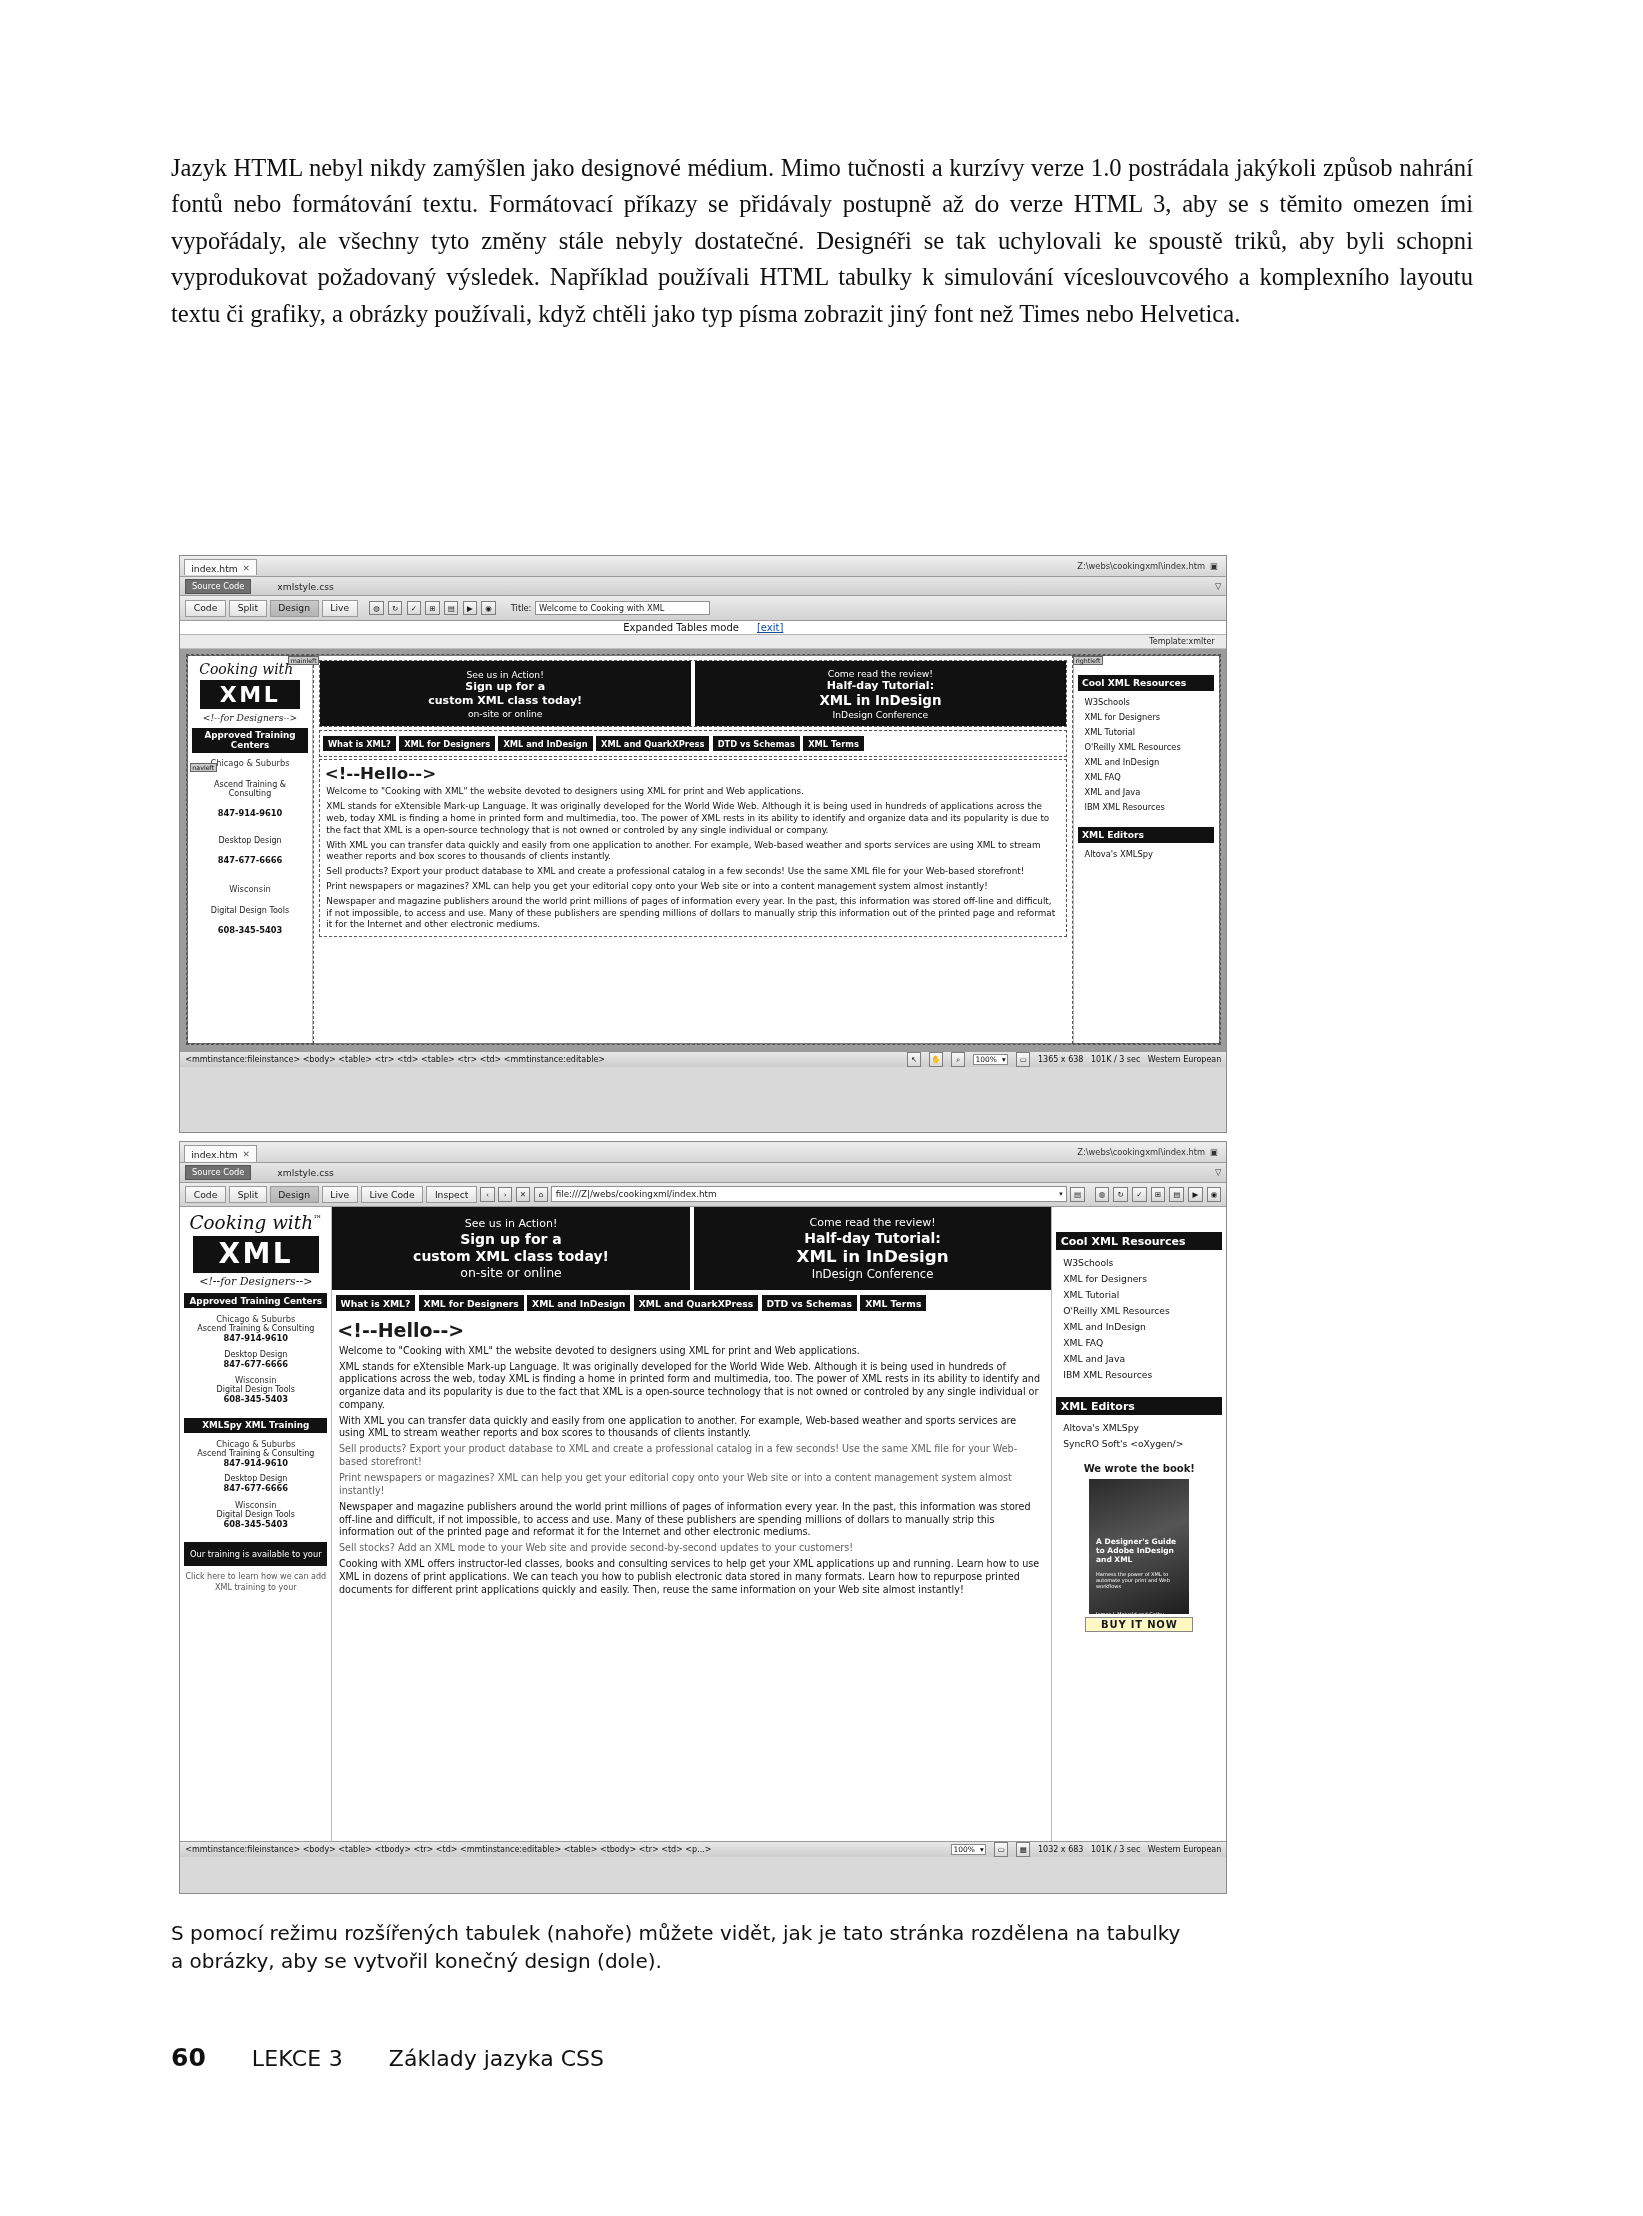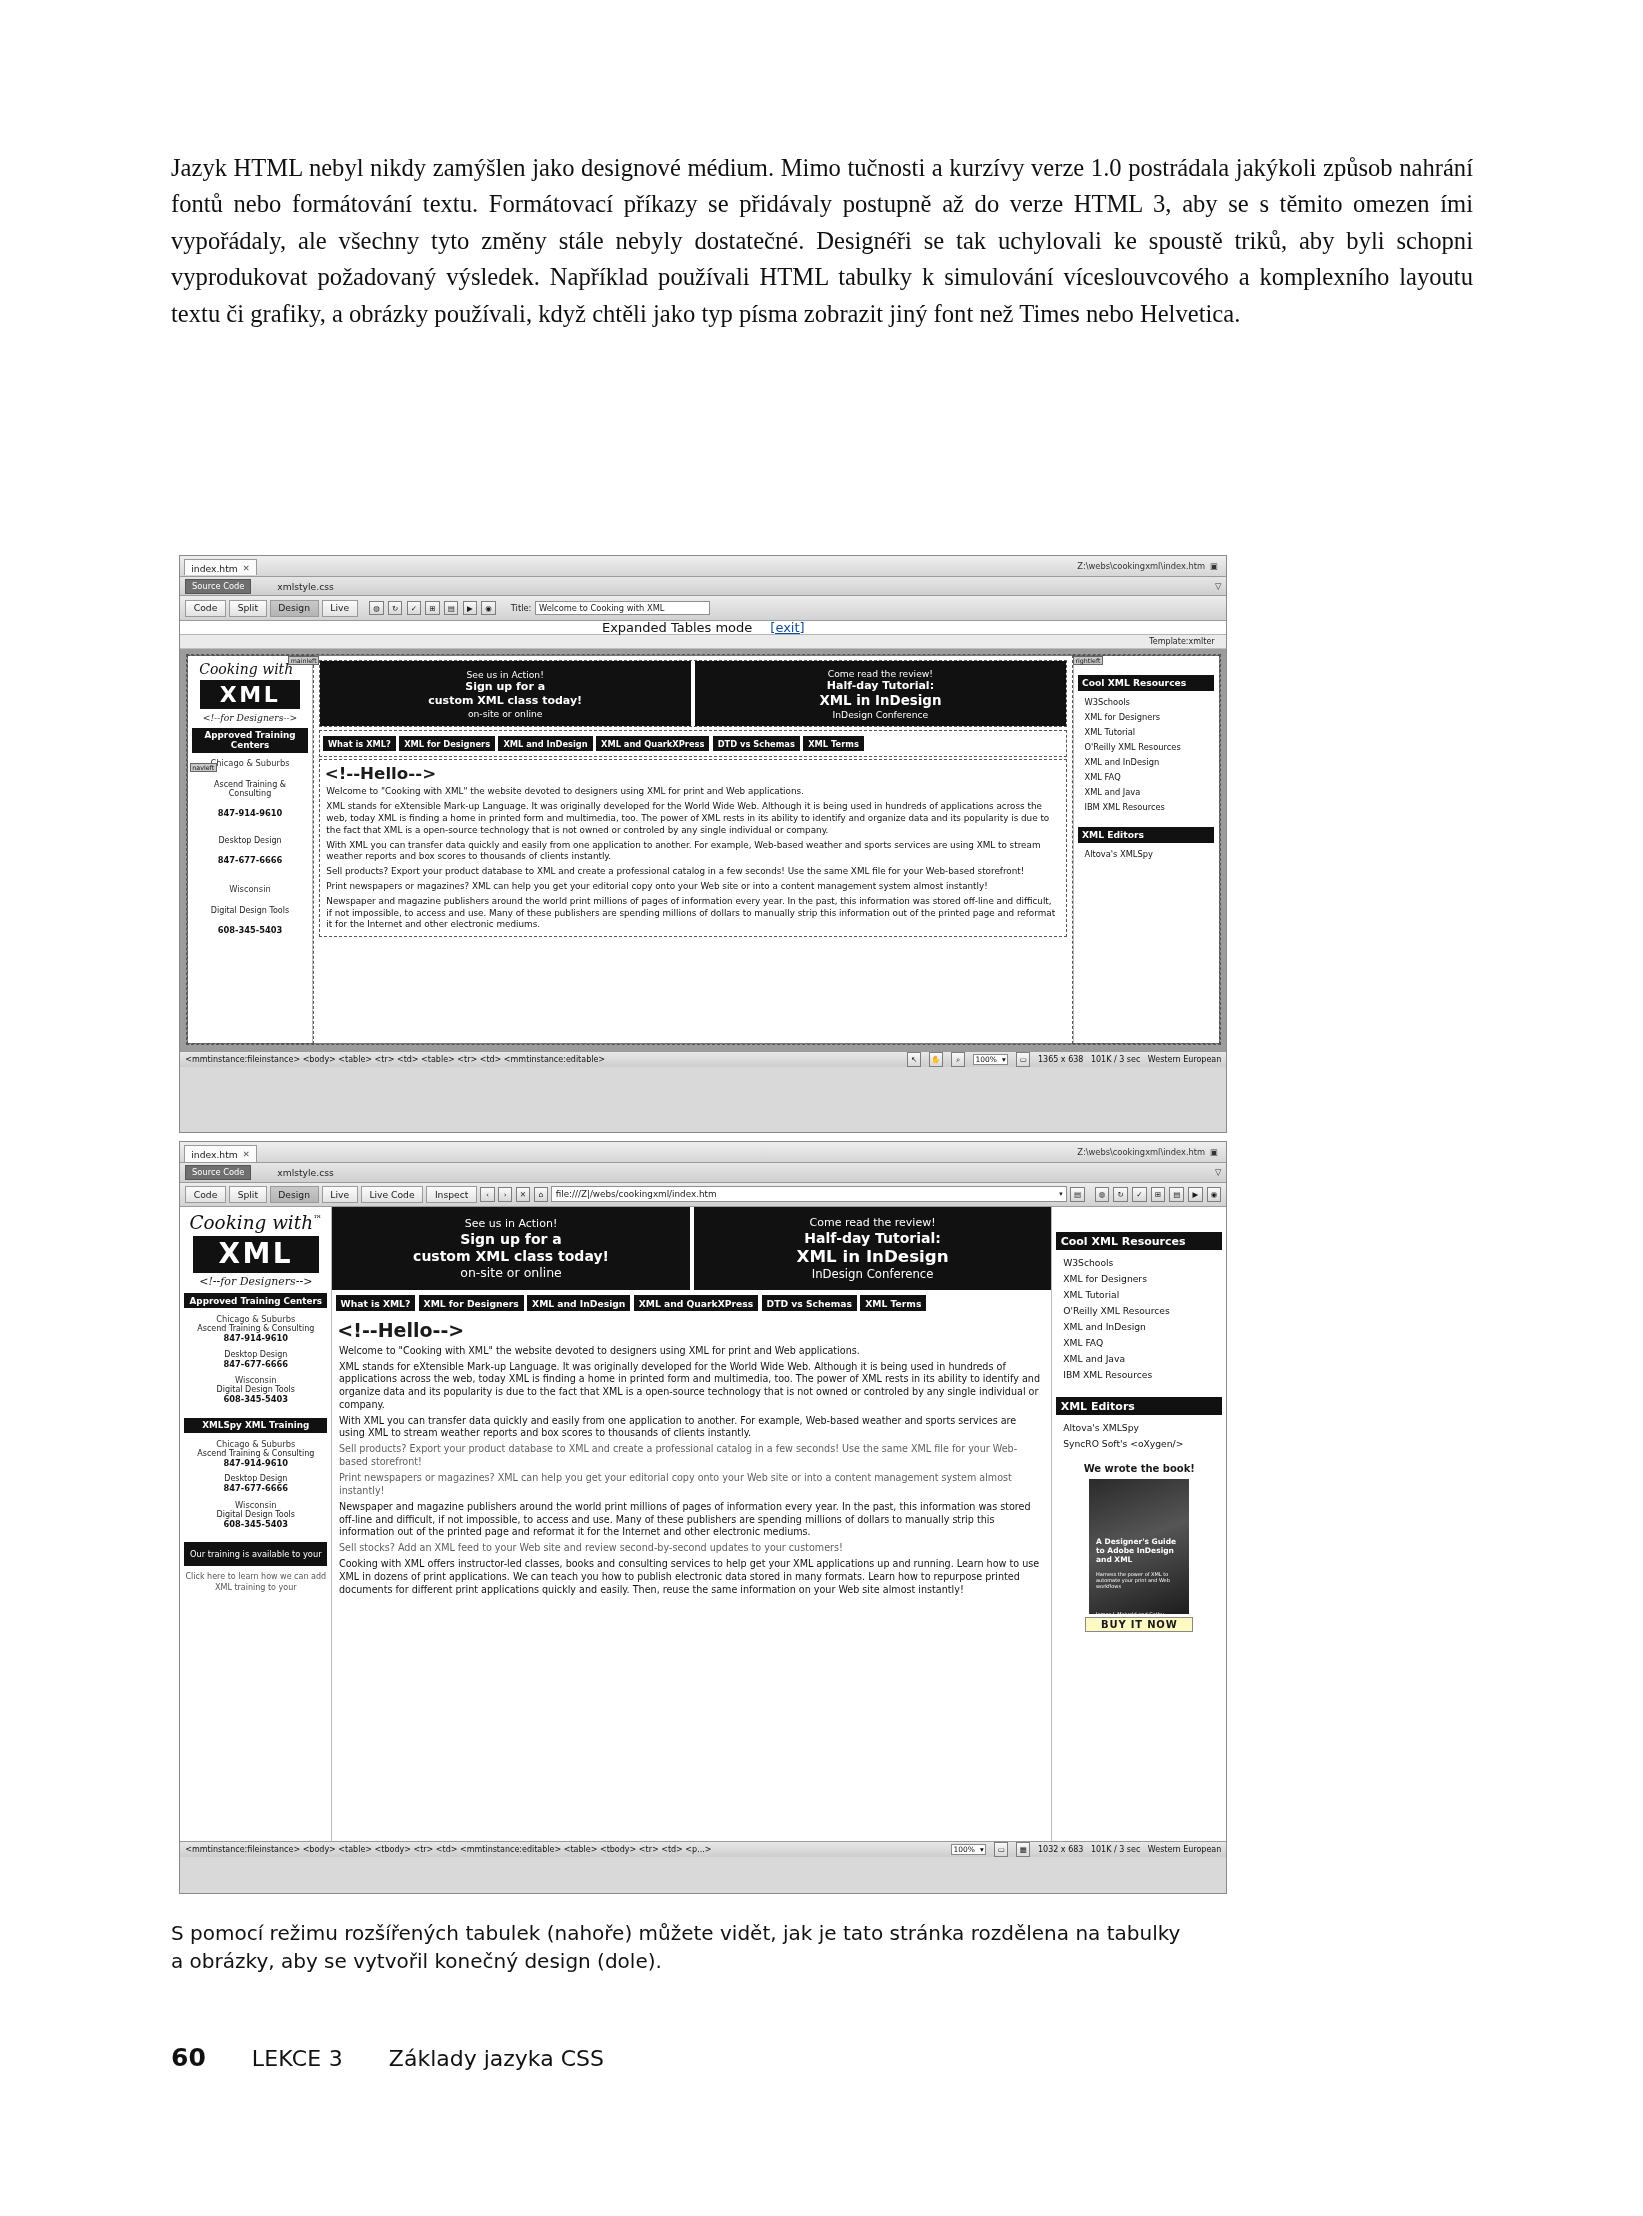--- a/index.html
+++ b/index.html
@@ -156,21 +156,21 @@
     background: #fff;
     border: 0.8px solid #8f8f8f;
     font-size: 8.3px;
     padding: 0.8px 3.3px;
     width: 167px;
   }
   .expandedbar {
     height: 13.4px;
     background: #ffffff;
     border-bottom: 0.8px solid #b5b5b5;
-    font-size: 13px;
+    font-size: 10px;
     display: flex;
     align-items: center;
     justify-content: center;
     gap: 18px;
     color: #111;
   }
   .expandedbar a { color: #114b9b; text-decoration: underline; }
   .tmplbar {
     height: 12.5px;
     background: #ebebeb;
@@ -638,21 +638,21 @@
               <div class="navbtn" style="font-size:9.2px">DTD vs Schemas</div>
               <div class="navbtn" style="font-size:9.2px">XML Terms</div>
             </div>
             <div class="hello" style="font-size:19px">&lt;!--Hello--&gt;</div>
             <div class="ptext" style="font-size:9.6px">Welcome to "Cooking with XML" the website devoted to designers using XML for print and Web applications.</div>
             <div class="ptext" style="font-size:9.6px">XML stands for eXtensible Mark-up Language. It was originally developed for the World Wide Web. Although it is being used in hundreds of applications across the web, today XML is finding a home in printed form and multimedia, too. The power of XML rests in its ability to identify and organize data and its popularity is due to the fact that XML is a open-source technology that is not owned or controled by any single individual or company.</div>
             <div class="ptext" style="font-size:9.6px">With XML you can transfer data quickly and easily from one application to another. For example, Web-based weather and sports services are using XML to stream weather reports and box scores to thousands of clients instantly.</div>
             <div class="ptext" style="font-size:9.6px;color:#5f5f5f">Sell products? Export your product database to XML and create a professional catalog in a few seconds! Use the same XML file for your Web-based storefront!</div>
             <div class="ptext" style="font-size:9.6px;color:#5f5f5f">Print newspapers or magazines? XML can help you get your editorial copy onto your Web site or into a content management system almost instantly!</div>
             <div class="ptext" style="font-size:9.6px">Newspaper and magazine publishers around the world print millions of pages of information every year. In the past, this information was stored off-line and difficult, if not impossible, to access and use. Many of these publishers are spending millions of dollars to manually strip this information out of the printed page and reformat it for the Internet and other electronic mediums.</div>
-            <div class="ptext" style="font-size:9.6px;color:#5f5f5f">Sell stocks? Add an XML feed to your Web site and review second-by-second updates to your customers!</div>
+            <div class="ptext" style="font-size:9.6px;color:#5f5f5f">Sell stocks? Add an XML mode to your Web site and provide second-by-second updates to your customers!</div>
             <div class="ptext" style="font-size:9.6px">Cooking with XML offers instructor-led classes, books and consulting services to help get your XML applications up and running. Learn how to use XML in dozens of print applications. We can teach you how to publish electronic data stored in many formats. Learn how to repurpose printed documents for different print applications quickly and easily. Then, reuse the same information on your Web site almost instantly!</div>
           </div>
 
           <div class="rightcol" style="width:175px">
             <div class="rc-head" style="margin-top:20px;font-size:11px">Cool XML Resources</div>
             <div class="rc-item" style="font-size:9.2px">W3Schools</div>
             <div class="rc-item" style="font-size:9.2px">XML for Designers</div>
             <div class="rc-item" style="font-size:9.2px">XML Tutorial</div>
             <div class="rc-item" style="font-size:9.2px">O'Reilly XML Resources</div>
             <div class="rc-item" style="font-size:9.2px">XML and InDesign</div>

